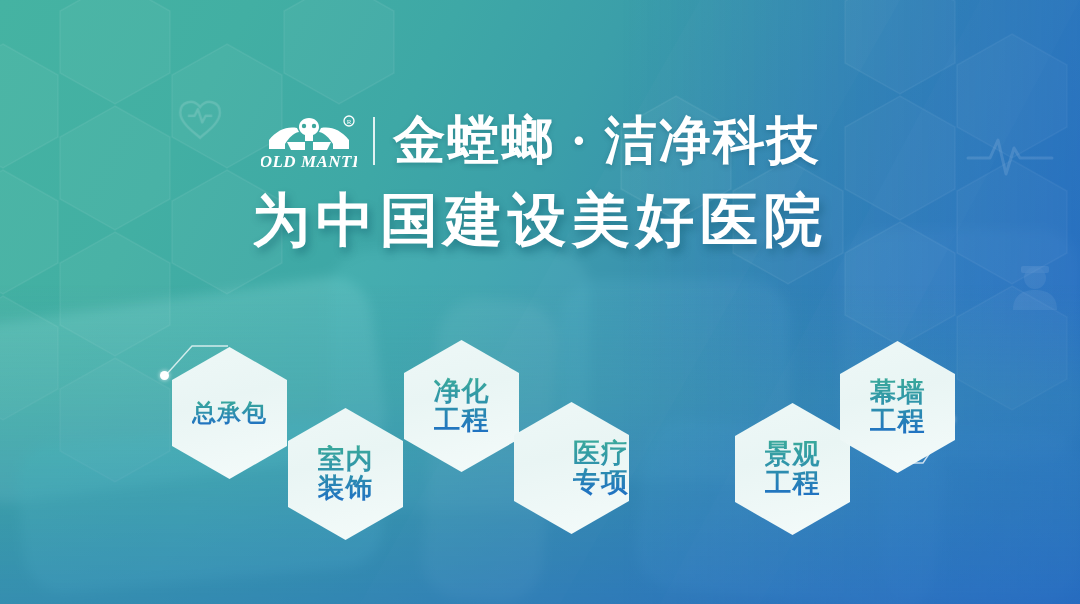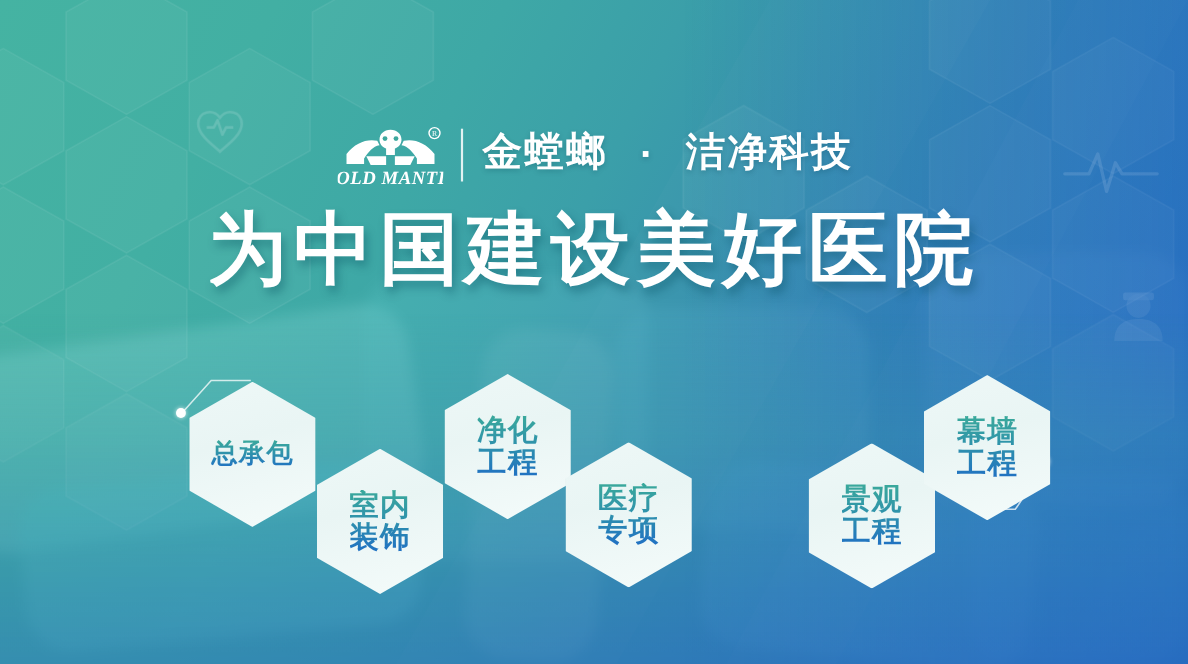--- a/index.html
+++ b/index.html
@@ -64,35 +64,35 @@
     margin-right:14px;
   }
   .brand-mark svg{ display:block; }
   .brand-divider{
     width:2px; height:48px;
     background:rgba(255,255,255,.85);
     margin-right:18px;
   }
   .brand-name{
     color:#ffffff;
-    font-family:Liberation Mono, monospace;
-    font-size:36px;
+    font-family:Liberation Serif, serif;
+    font-size:52px;
     font-weight:700;
     letter-spacing:2px;
     line-height:1;
     white-space:nowrap;
     text-shadow:0 2px 5px rgba(0,60,80,.25);
   }
 
   
   .headline{
     position:absolute; left:0; right:0; top:190px;
     text-align:center;
     color:#ffffff;
-    font-size:72px;
+    font-size:58px;
     font-weight:700;
     letter-spacing:6px;
     line-height:1.05;
     text-shadow:3px 5px 9px rgba(0,70,90,.38);
     white-space:nowrap;
   }
 
   
   .hex-row{ position:absolute; left:0; top:0; width:1080px; height:604px; }
 
@@ -240,21 +240,21 @@
       </span>
     </div>
 
     <div class="hex" style="left:404px;top:340px;">
       <span class="hex-label two-line">
         <span>净化</span><br>
         <span>工程</span>
       </span>
     </div>
 
-    <div class="hex" style="left:514px;top:402px;">
+    <div class="hex" style="left:514px;top:402px;justify-content:flex-end;">
       <span class="hex-label two-line">
         <span>医疗</span><br>
         <span>专项</span>
       </span>
     </div>
 
 
     <div class="hex" style="left:735px;top:403px;">
       <span class="hex-label two-line">
         <span>景观</span><br>

